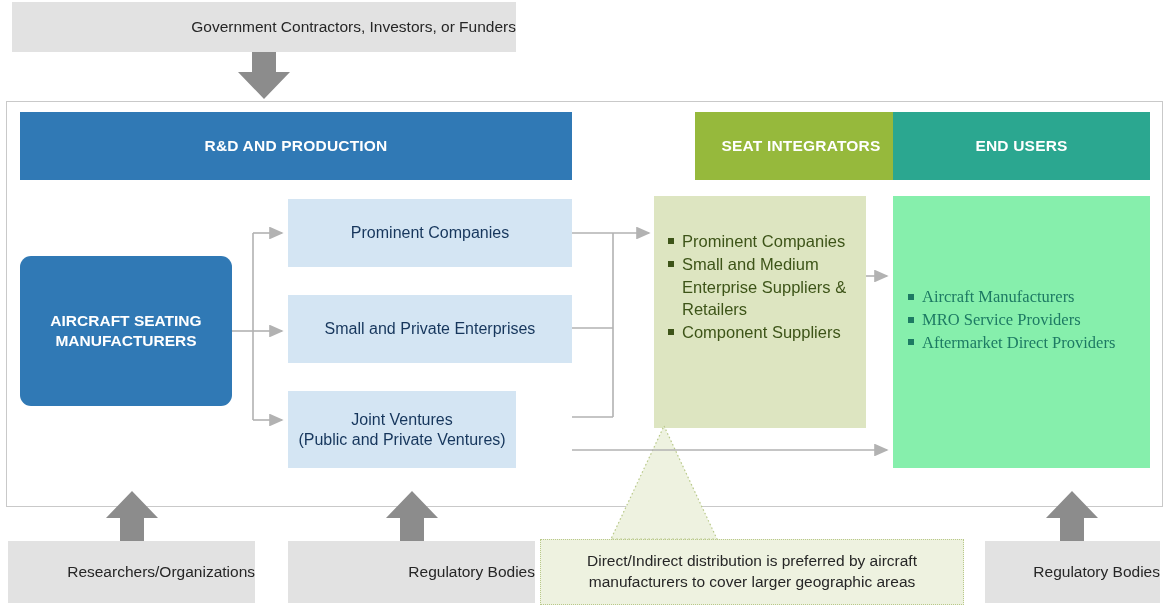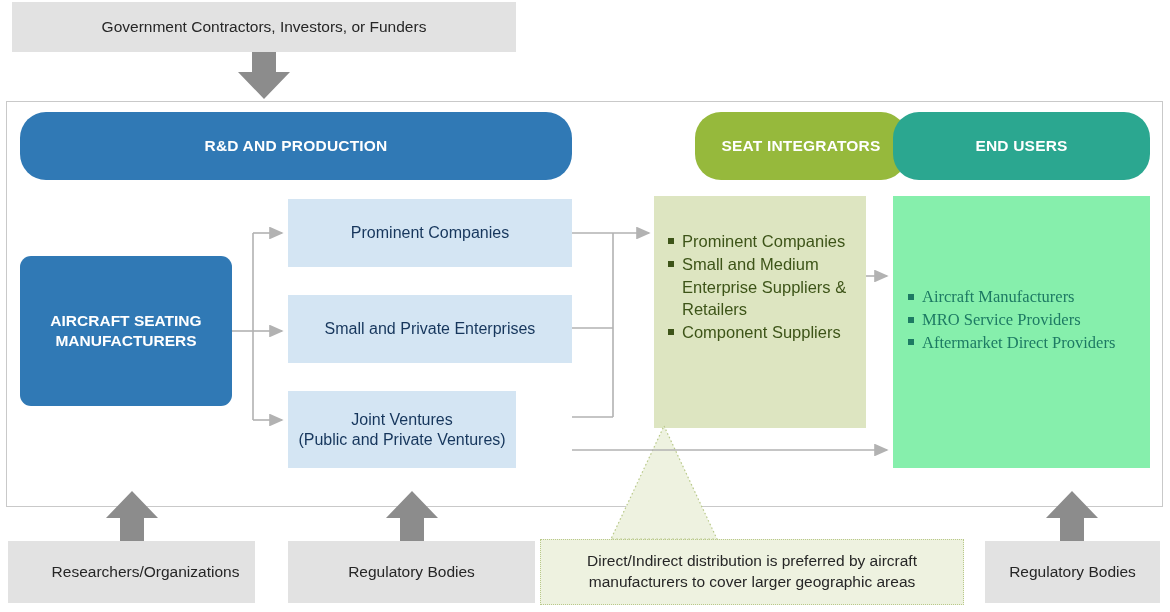--- a/index.html
+++ b/index.html
@@ -20,35 +20,34 @@
   }
   .abs { position: absolute; box-sizing: border-box; }
 
   
   .grey-box {
     background: #e2e2e2;
     color: #262626;
     font-size: 15.5px;
     display: flex;
     align-items: center;
-    justify-content: center;
+    justify-content: flex-end;
     text-align: center;
     line-height: 1.25;
   }
 
   .band {
     color: #ffffff;
     font-weight: bold;
     font-size: 15.5px;
     letter-spacing: .2px;
     display: flex;
     align-items: center;
     justify-content: center;
     text-align: center;
-    border-radius: 26px;
   }
   .band-blue  { background: #3079b5; }
   .band-green { background: #96b93c; margin-left: 41px; }
   .band-teal  { background: #2ba790; }
 
   .rounded-blue {
     background: #3079b5;
     border-radius: 11px;
     color: #ffffff;
     font-weight: bold;

